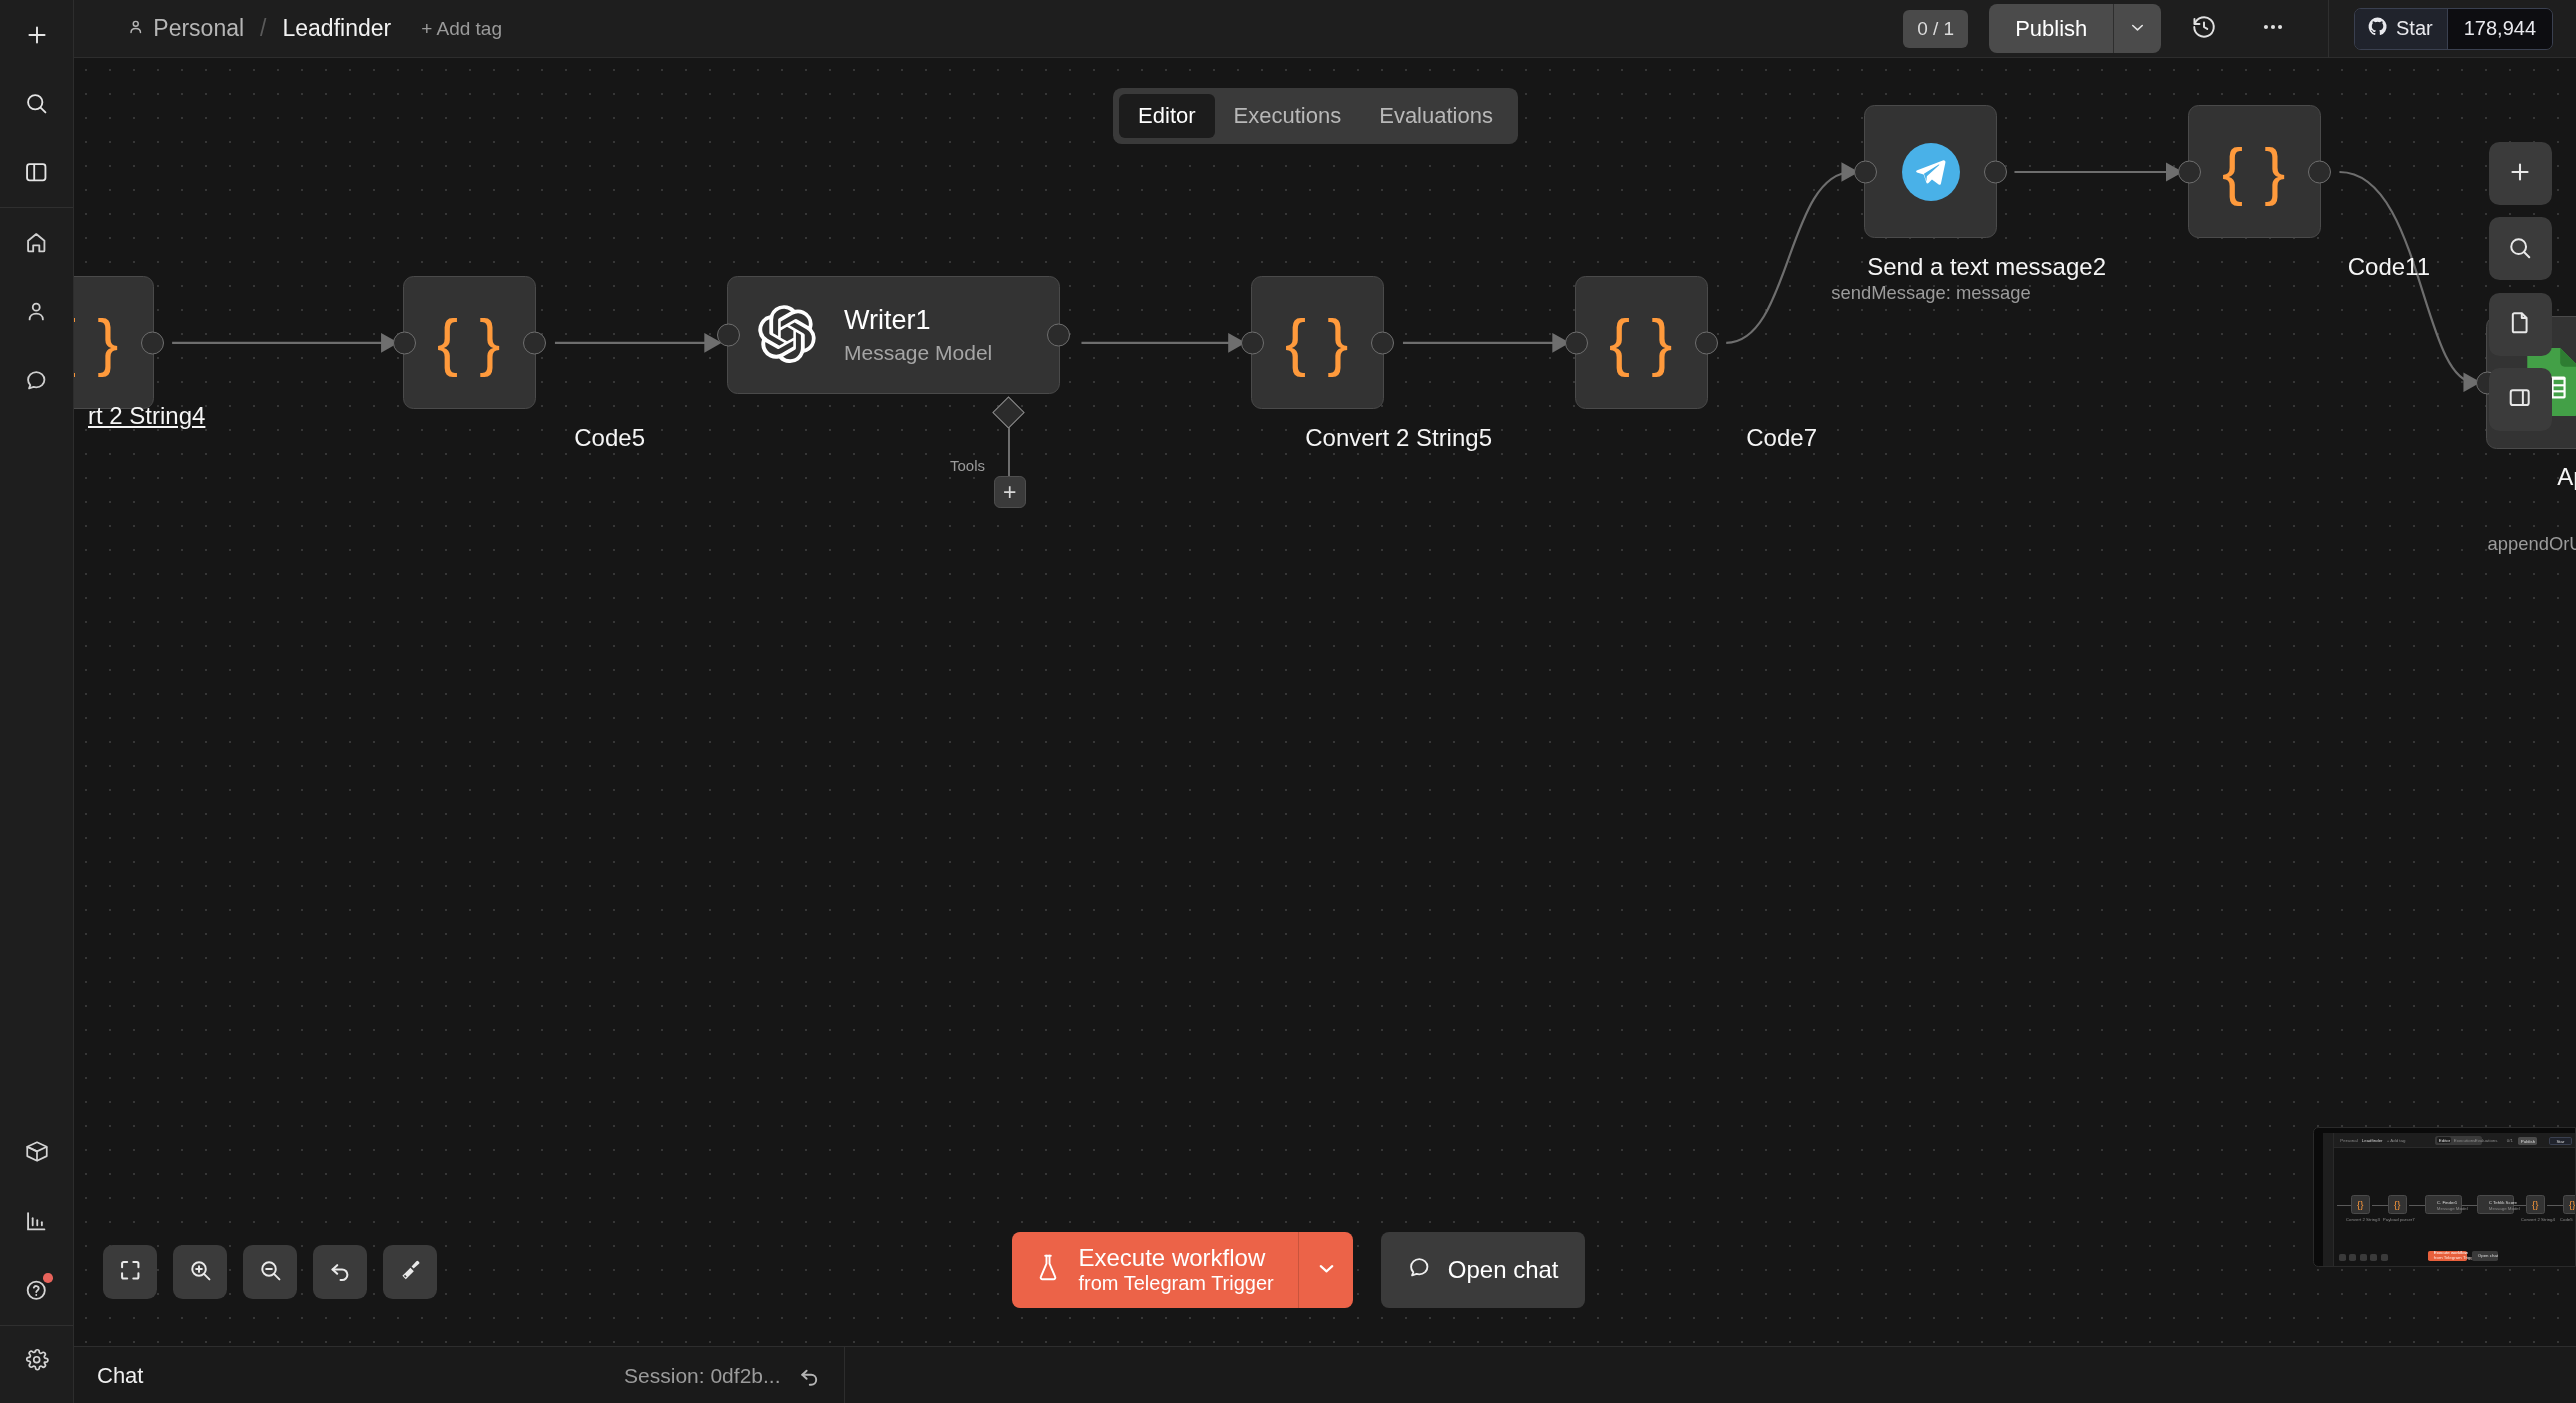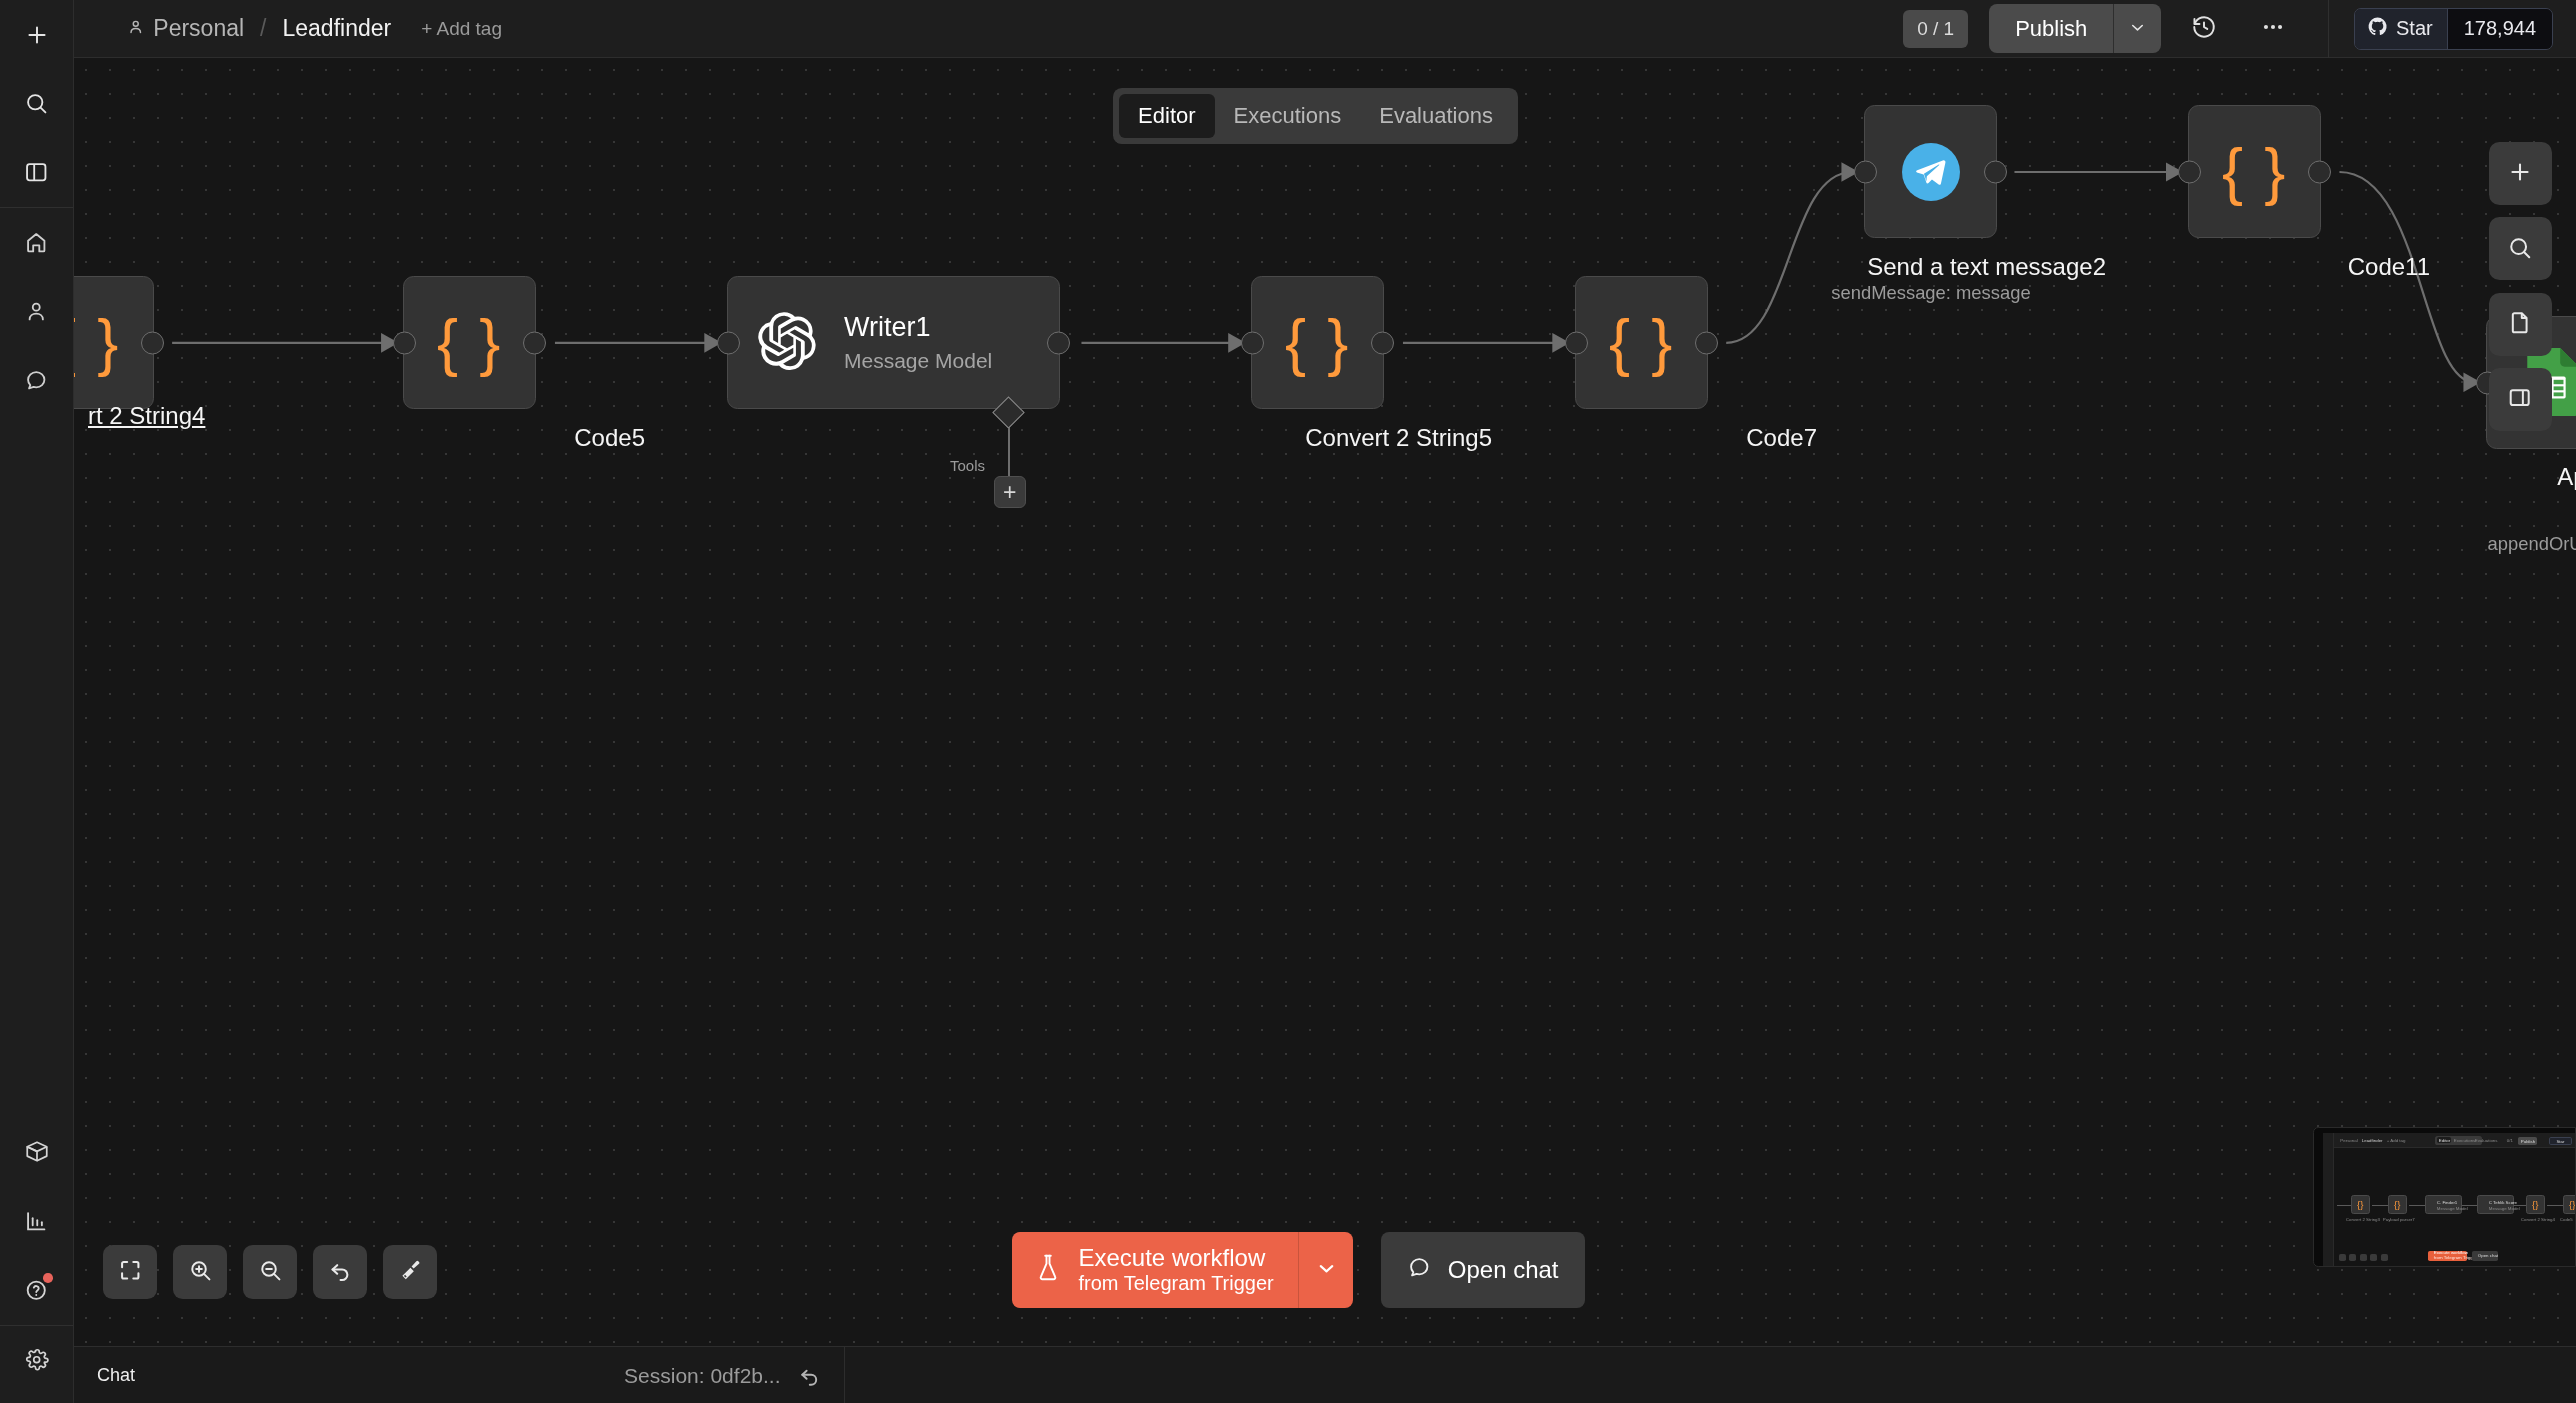--- a/index.html
+++ b/index.html
@@ -123,21 +123,21 @@
   .port {
     position: absolute; width: 23px; height: 23px; border-radius: 50%;
     background: #2b2b2b; border: 1.8px solid #6e6e6e; top: 50%;
     transform: translateY(-50%); z-index: 6;
   }
   .port.in  { left: -11.4px; }
   .port.out { right: -11.4px; }
 
   
   .node-wide {
-    width: 333px; height: 133px; display: flex; align-items: center;
+    width: 333px; height: 118px; display: flex; align-items: center;
     justify-content: flex-start; padding-left: 30px; gap: 28px;
   }
   .writer-txt { display: flex; flex-direction: column; gap: 5.3px; }
   .writer-name { color: #ffffff; font-size: 27px; }
   .writer-sub { color: #a5a5a5; font-size: 21px; }
 
   .tools-stub { position: absolute; pointer-events: none; }
   .diamond {
     width: 23px; height: 23px; background: #2b2b2b;
     border: 1.8px solid #8a8a8a; transform: rotate(45deg);
@@ -228,21 +228,21 @@
   
   .statusbar {
     position: absolute; left: 74px; right: 0; bottom: 0; height: 58px;
     background: #1a1a1a; border-top: 0.9px solid #2d2d2d;
     display: flex; align-items: stretch; z-index: 40;
   }
   .sb-chat {
     width: 771px; display: flex; align-items: center;
     border-right: 0.9px solid #2d2d2d; padding: 0 23px;
   }
-  .sb-label { color: #efefef; font-size: 18px; cursor: pointer; text-align: right; }
+  .sb-label { color: #efefef; font-size: 22px; cursor: pointer; text-align: right; }
   .sb-session { margin-left: auto; color: #9b9b9b; font-size: 21px; }
   .sb-reset { margin-left: 17.5px; display: flex; align-items: center; cursor: pointer; }
   .sb-logs { flex: 1; display: flex; align-items: center; padding: 0 23px; position: relative; }
   .sb-handle {
     position: absolute; left: 50%; transform: translateX(-50%);
     width: 65px; height: 16px; border: 1.8px solid #8b8b8b; border-radius: 8.8px;
     background: #1a1a1a; cursor: ns-resize;
   }
   .sb-right { display: flex; align-items: center; gap: 30px; padding-right: 32px; }
   .sb-ic { display: flex; align-items: center; cursor: pointer; }

